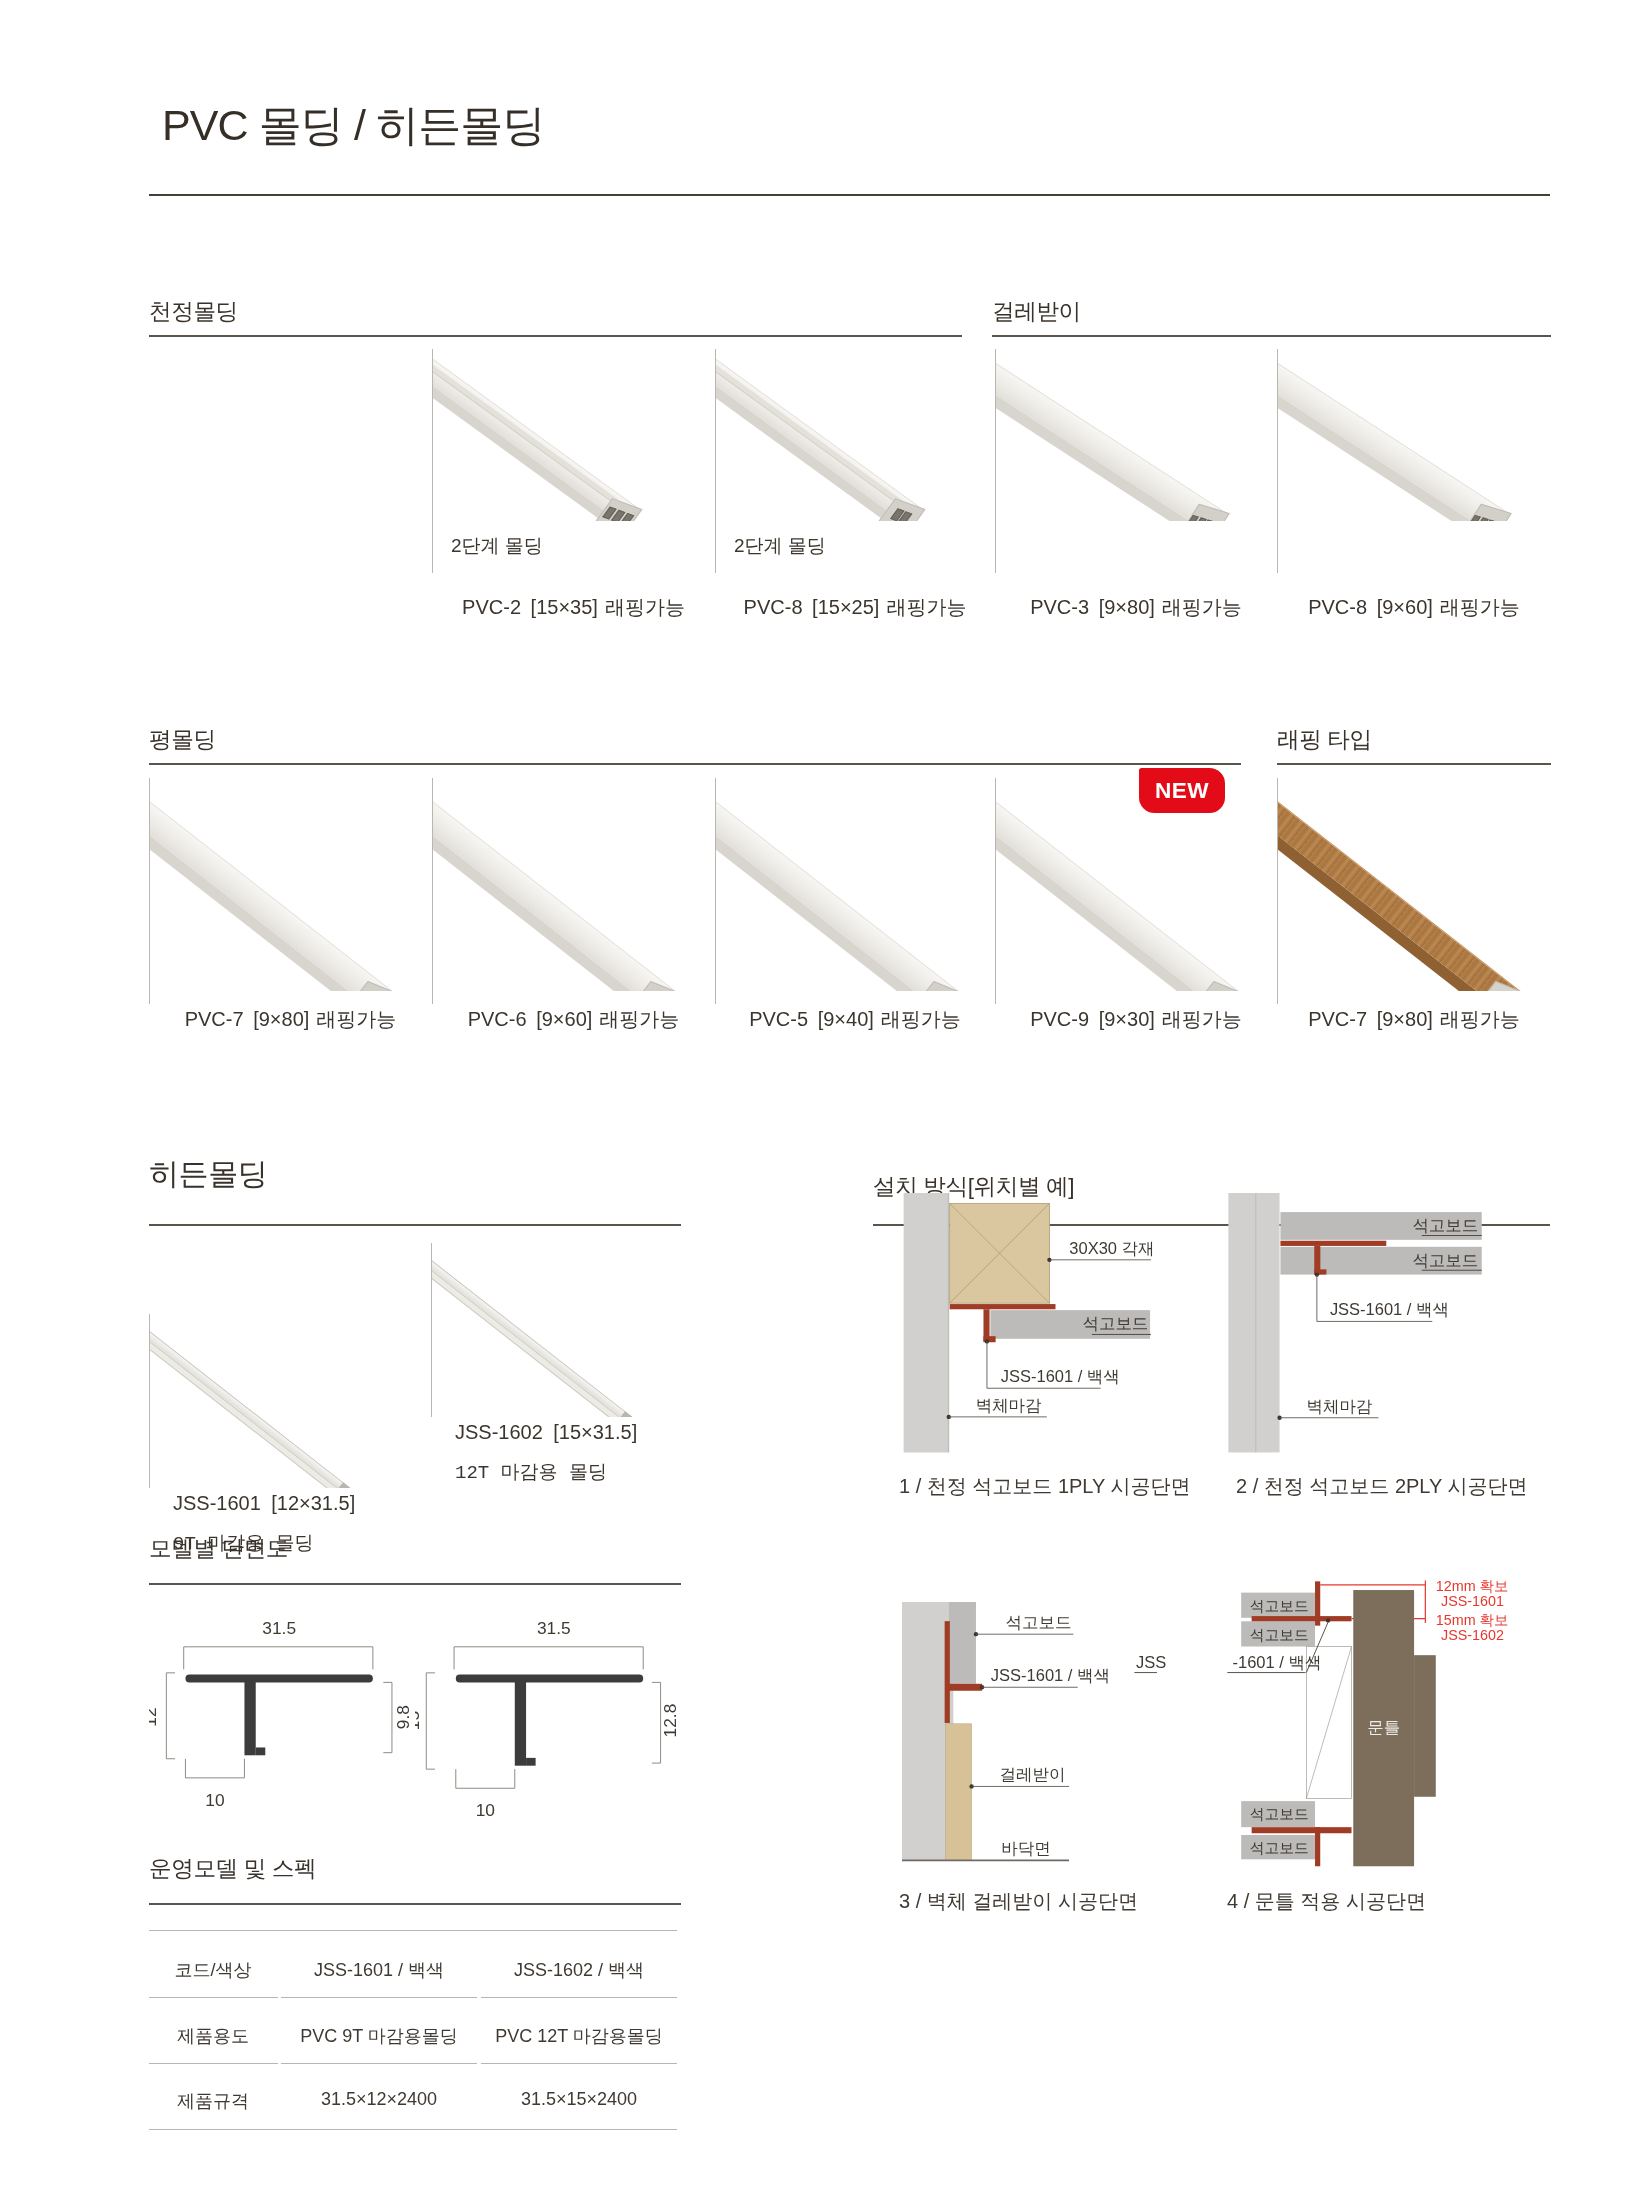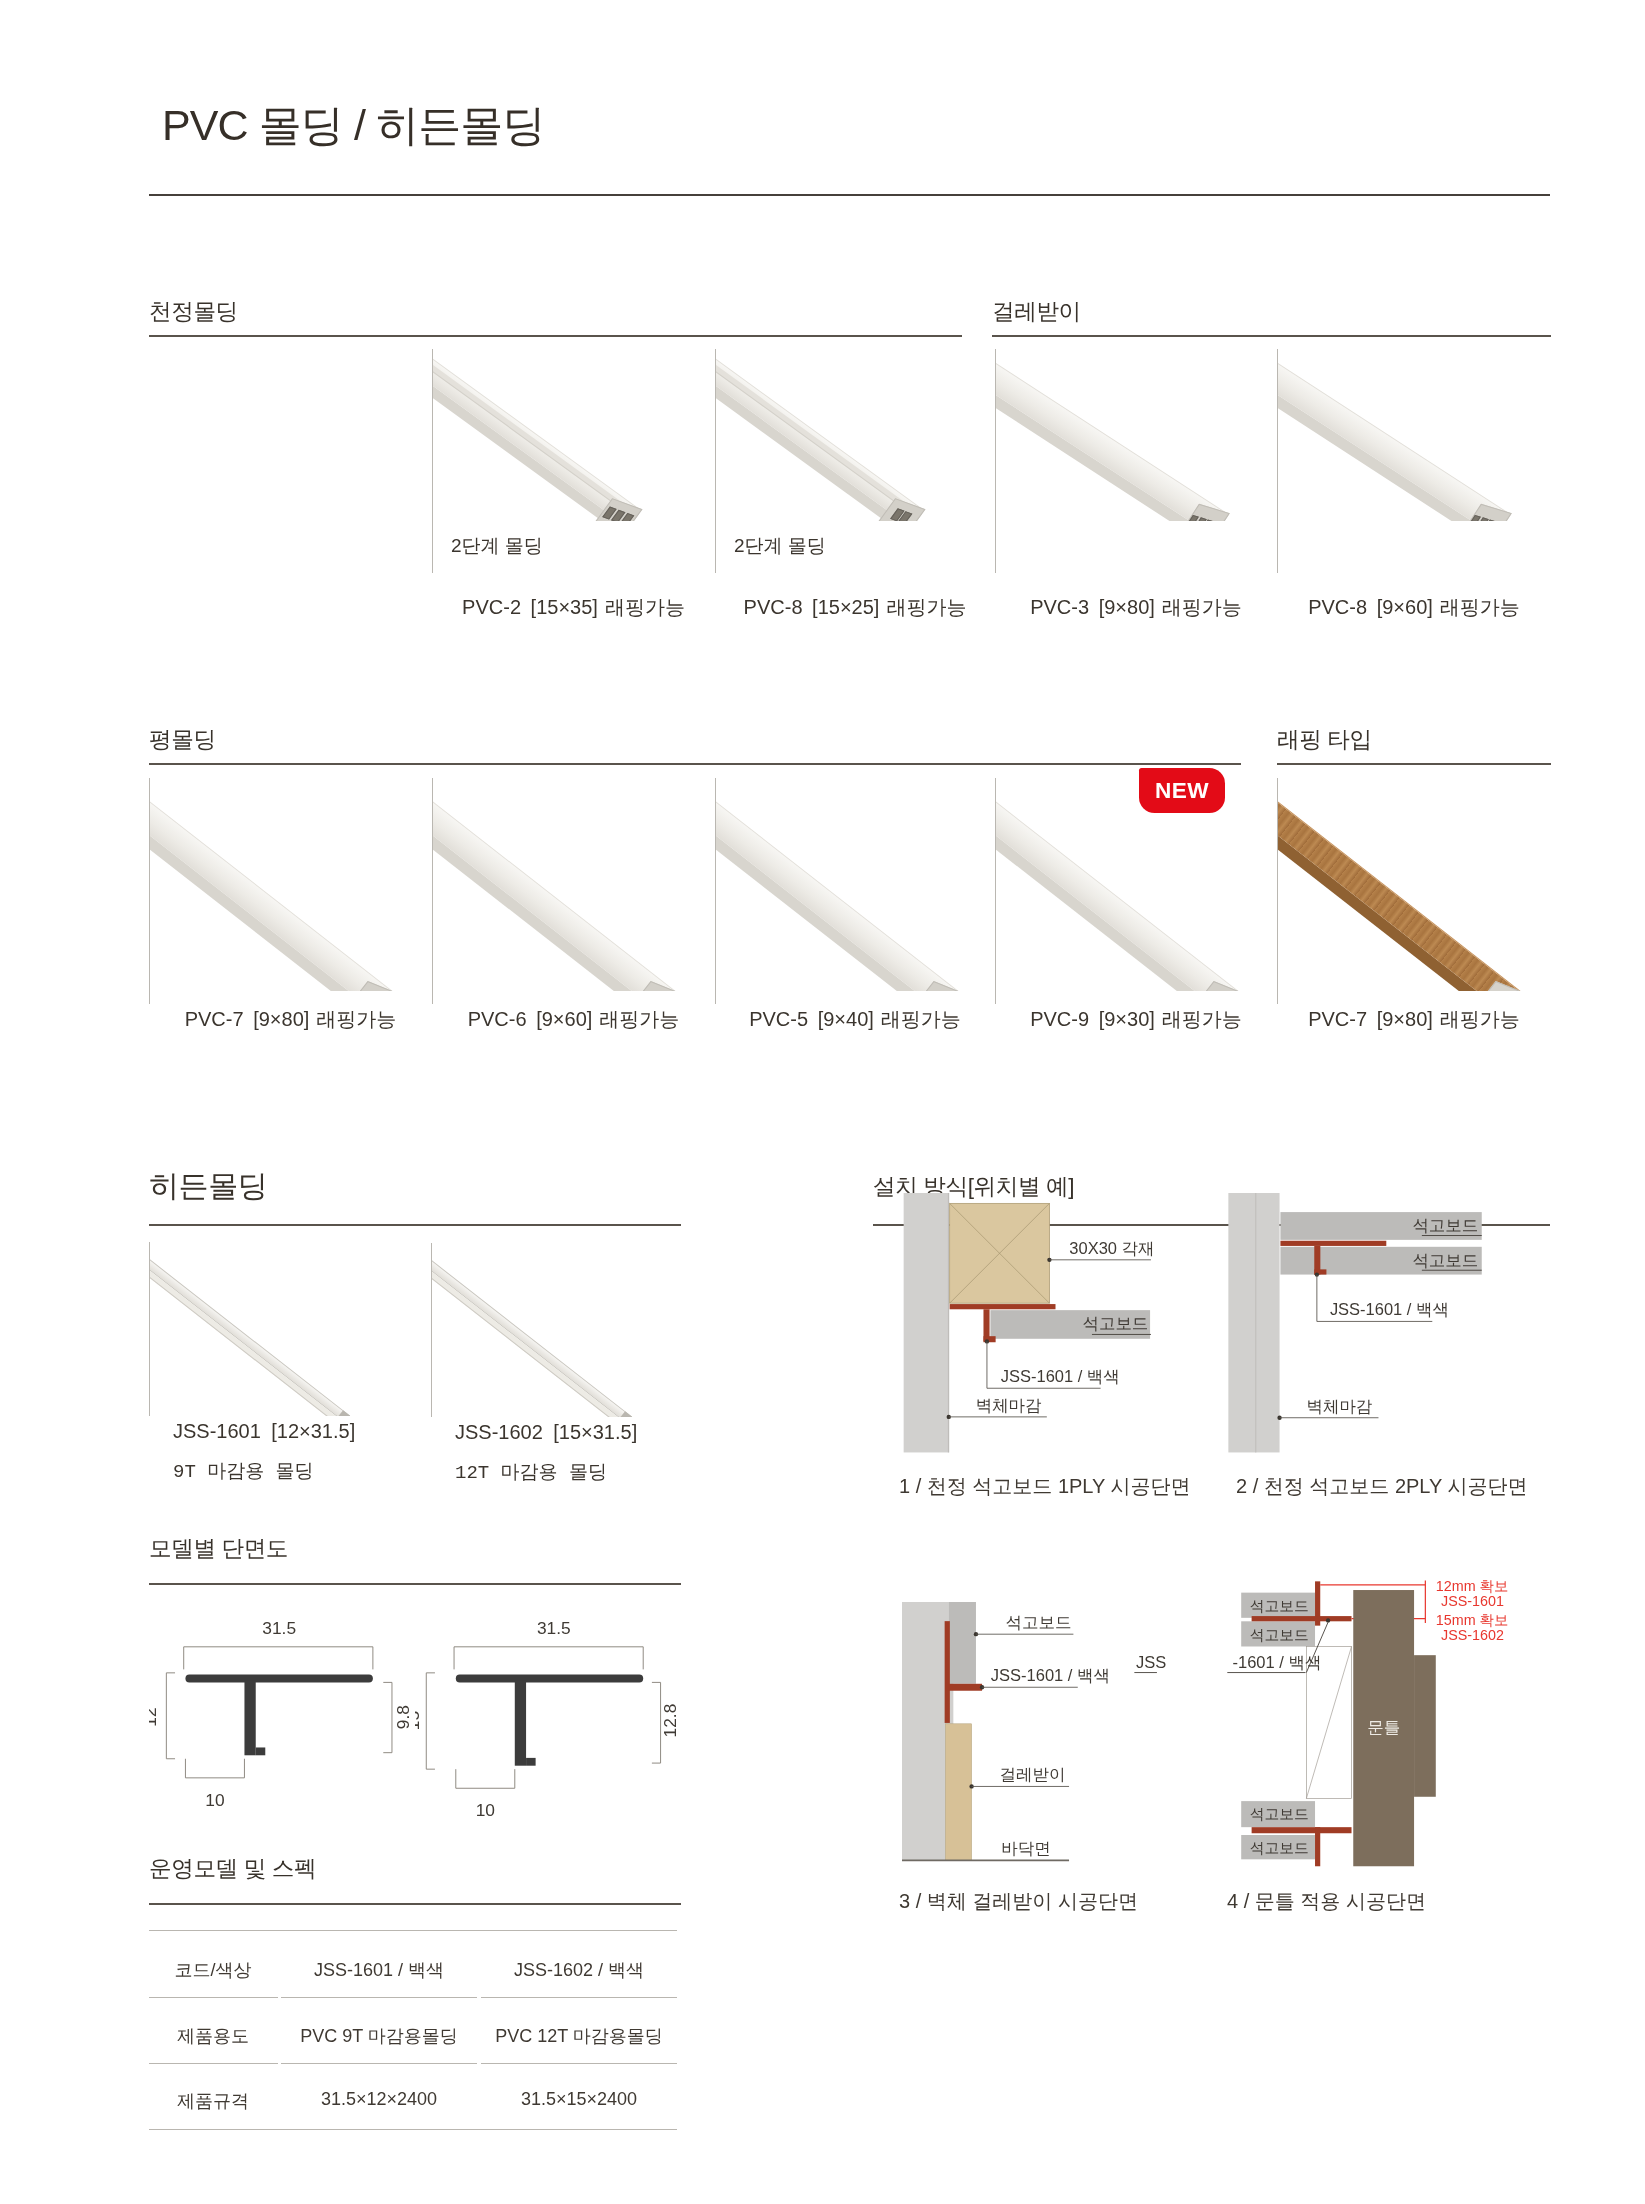--- a/index.html
+++ b/index.html
@@ -2,21 +2,21 @@
 <html style="font-size:14px"><head>
 <meta charset="utf-8">
 <title>PVC Molding Catalog</title>
 <style>
   html,body { margin:0; padding:0; background:#fff; }
   body { font-family:"Liberation Sans","DejaVu Sans",sans-serif; color:#3b352e; }
   .page { position:relative; width:1646px; height:2205px; background:#ffffff; overflow:hidden; }
   .page-title { position:absolute; left:162px; top:97px; font-size:43px; font-weight:500; color:#362f28; letter-spacing:-0.9px; }
   .rule-title { position:absolute; height:1.7px; background:#46403b; }
   .sh { position:absolute; font-size:22.6px; color:#38322b; letter-spacing:-0.4px; white-space:nowrap; }
-  .sh-lg { font-size:30px;margin-top:12px; }
+  .sh-lg { font-size:30px; }
   .rule { position:absolute; height:1.7px; background:#5a544c; }
 
   
   .cell { position:absolute; }
   .sep { position:absolute; left:0; top:0; width:0.9px; background:#bab7b1; }
   .imgbox { position:absolute; left:0.9px; top:0; overflow:hidden; background:#fff; }
   .sub { position:absolute; top:184px; left:19px; font-size:19px; color:#3b352e; }
   .pname { position:absolute; left:0; width:100%; text-align:center; font-size:20px; color:#3b352e; white-space:nowrap; }
   .pname .gap { margin-left:9.6px; }
   .pname .gap2 { margin-left:7px; }
@@ -217,21 +217,21 @@
         </div>
     </div>
     <div class="pname" style="top:228px;"><span>PVC-7</span><span class="gap">[9×80]</span><span class="gap2">래핑가능</span></div>
   </div>
 
   <div class="sh sh-lg" style="left:149px; top:1154px;">히든몰딩</div>
   <div class="rule" style="left:149px; top:1224px; width:532px;"></div>
   <div class="sh" style="left:873px; top:1171px;">설치 방식[위치별 예]</div>
   <div class="rule" style="left:873px; top:1224px; width:677px;"></div>
 
-  <div class="cell" style="left:149px; top:1242px; width:282px; height:261px;padding-left:44px;">
+  <div class="cell" style="left:149px; top:1314px; width:282px; height:261px;padding-left:44px;">
     <div class="sep" style="height:174px;"></div>
     <div class="imgbox" style="width:282px; height:174px;">
       <div class="m-jss">
           <div class="bar"></div>
           <div class="web"></div>
           <div class="endc"></div>
         </div>
     </div>
     <div class="hl" style="top:178px;"><span>JSS-1601</span><span class="gap">[12×31.5]</span></div>
     <div class="hl2" style="top:216px;">9T 마감용 몰딩</div>

